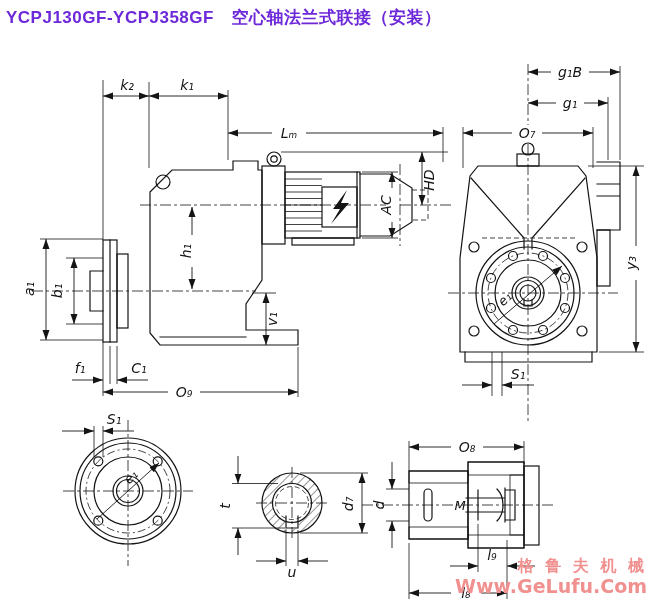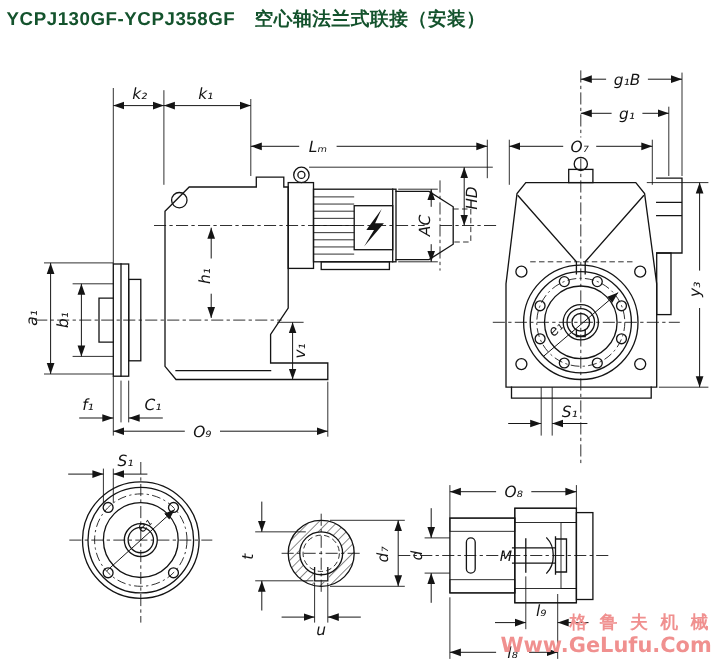--- a/index.html
+++ b/index.html
@@ -1,18 +1,18 @@
 <!DOCTYPE html>
 <html><head>
 <meta charset="utf-8">
 <style>
   html,body{margin:0;padding:0;background:#ffffff;}
   .page{position:relative;width:650px;height:602px;background:#fff;overflow:hidden;
         font-family:"Liberation Sans",sans-serif;}
-  .title{position:absolute;left:6px;top:6px;font-size:17px;font-weight:bold;color:#14532d;
+  .title{position:absolute;left:6px;top:6px;font-size:17px;font-weight:bold;color:#6d28d9;
          letter-spacing:0.5px;white-space:nowrap;}
   svg{position:absolute;left:0;top:0;}
   .ln{stroke:#141414;stroke-width:1.2;fill:none;stroke-linecap:square;}
   .lnt{stroke:#141414;stroke-width:0.8;fill:none;}
   .ext{stroke:#141414;stroke-width:0.8;fill:none;}
   .dim{stroke:#141414;stroke-width:0.9;fill:none;}
   .cl{stroke:#141414;stroke-width:0.8;fill:none;stroke-dasharray:11 3 3 3;}
   .dash{stroke:#141414;stroke-width:0.8;fill:none;stroke-dasharray:5 3;}
   .dashcl{stroke:#141414;stroke-width:0.8;fill:none;stroke-dasharray:8 3 2 3;}
   .lbl{font-family:"DejaVu Sans",sans-serif;font-style:italic;font-size:14px;fill:#141414;}

